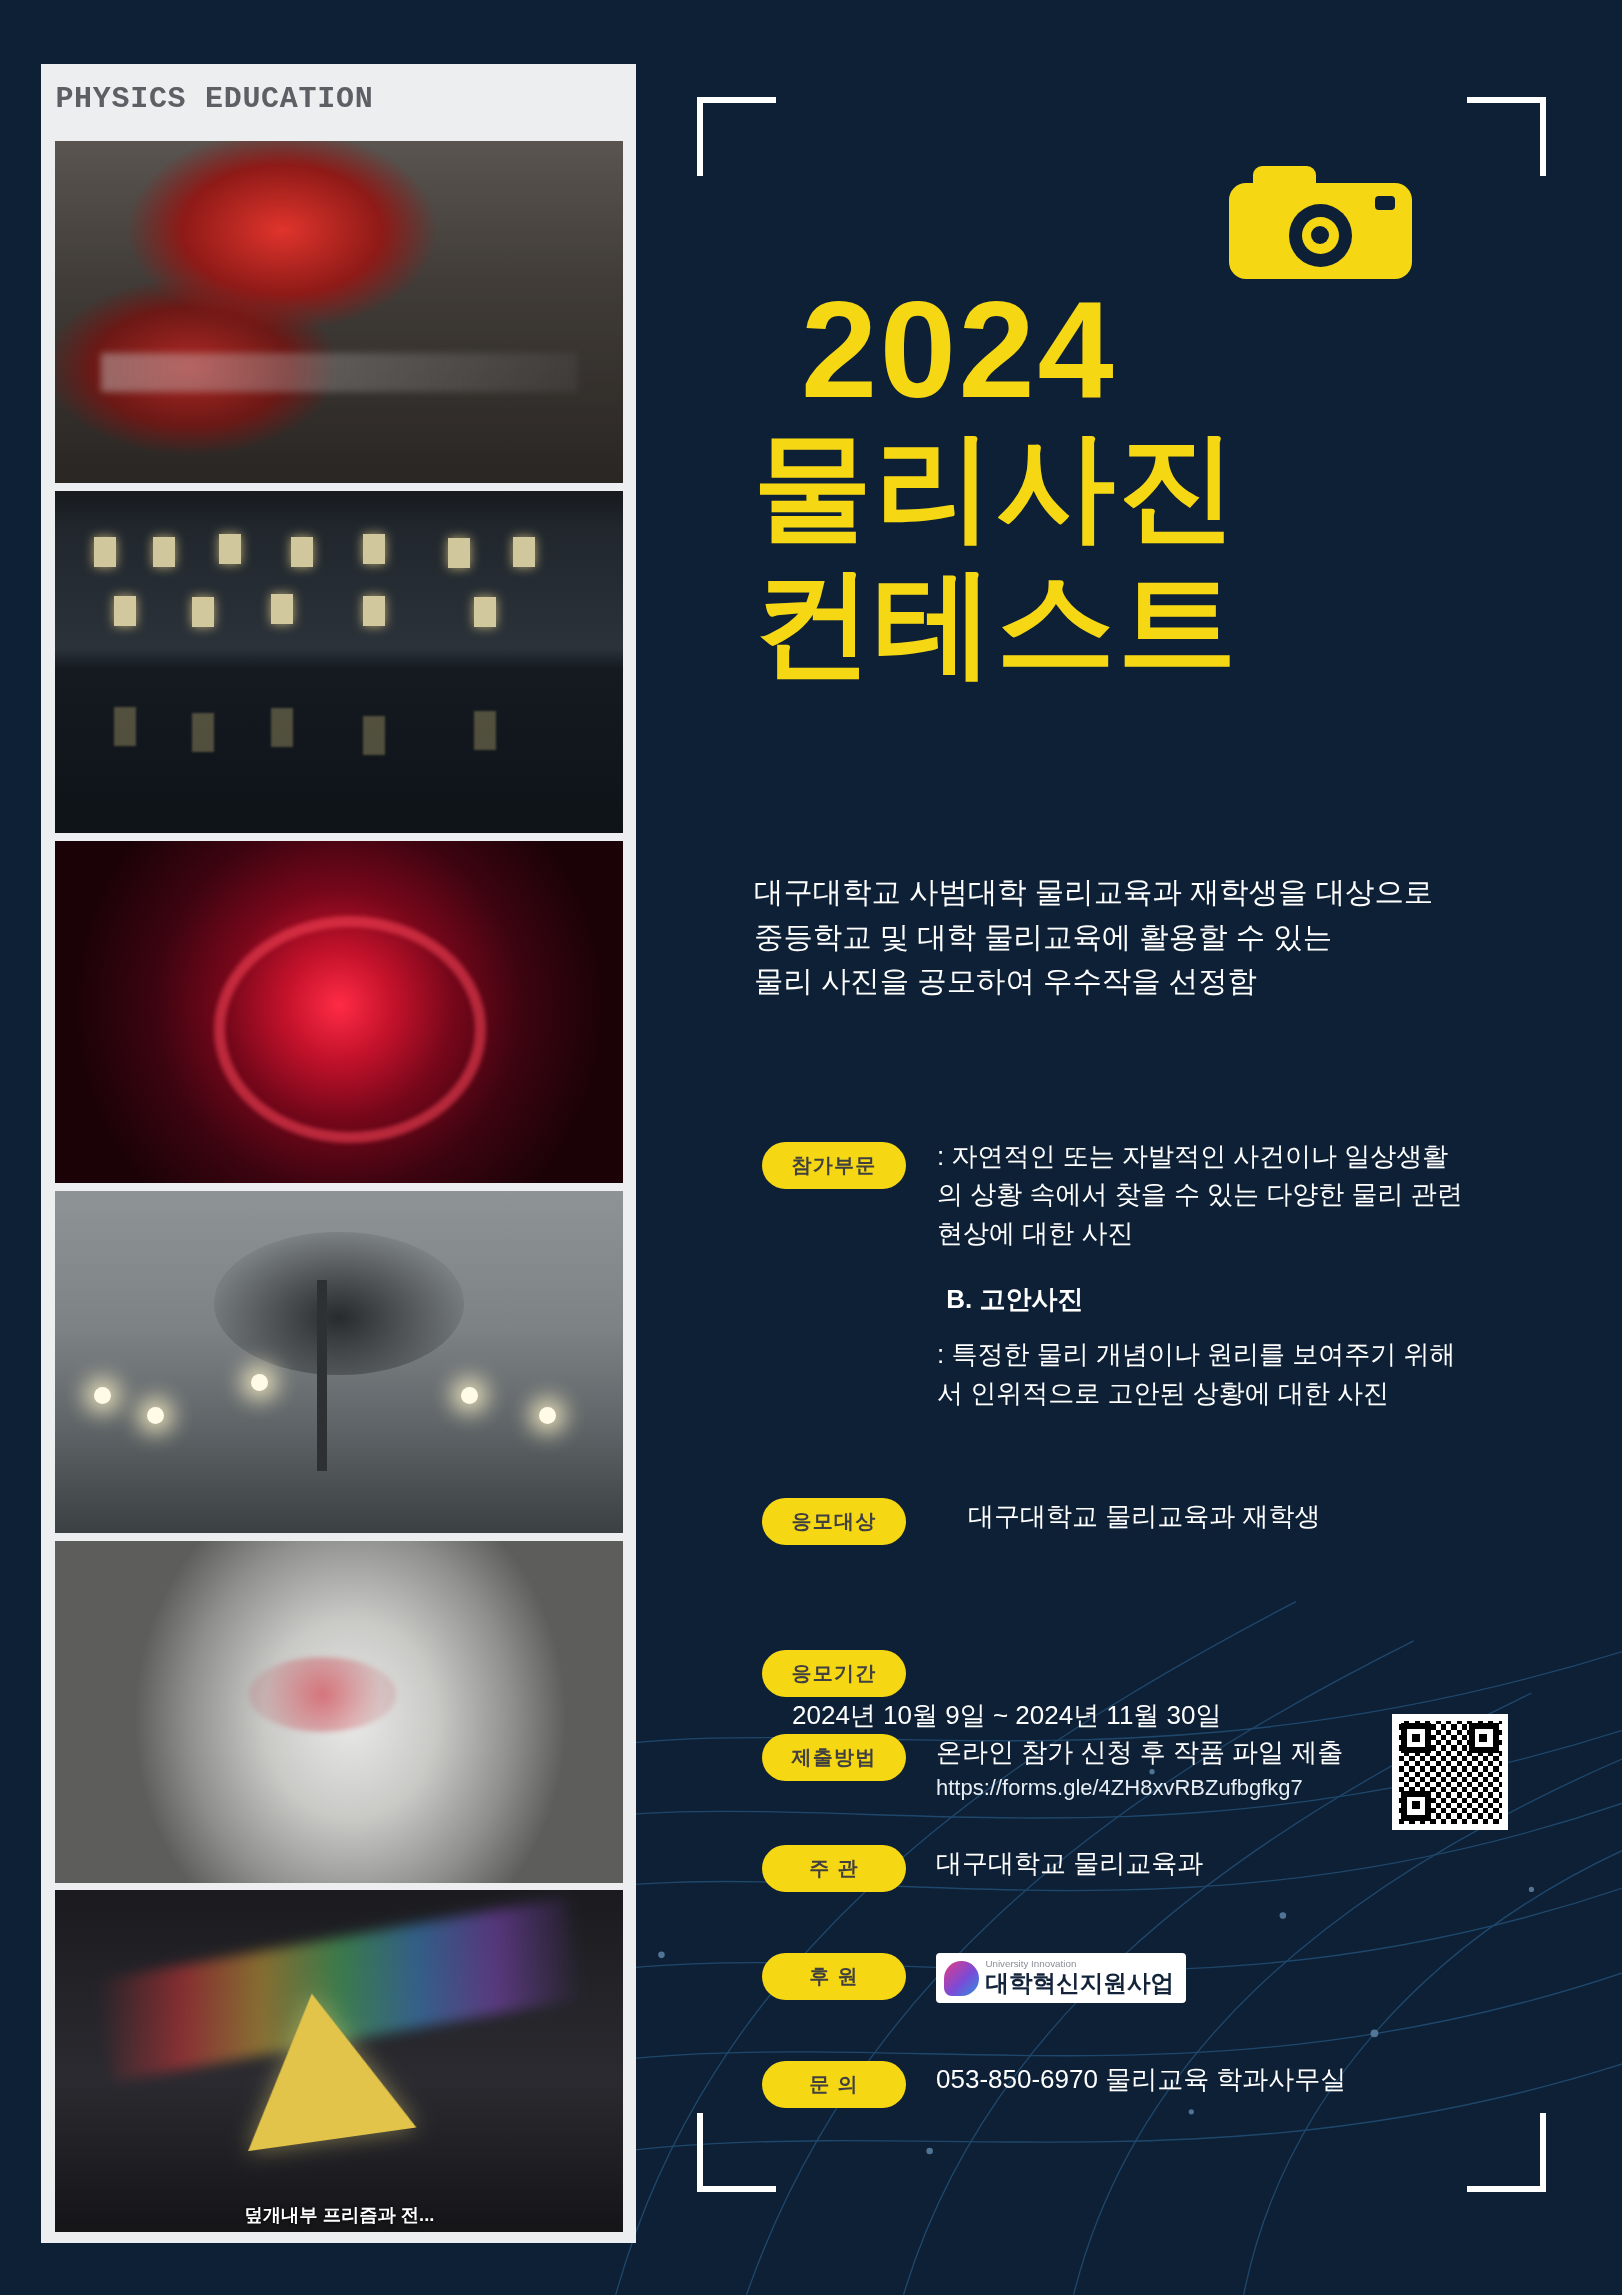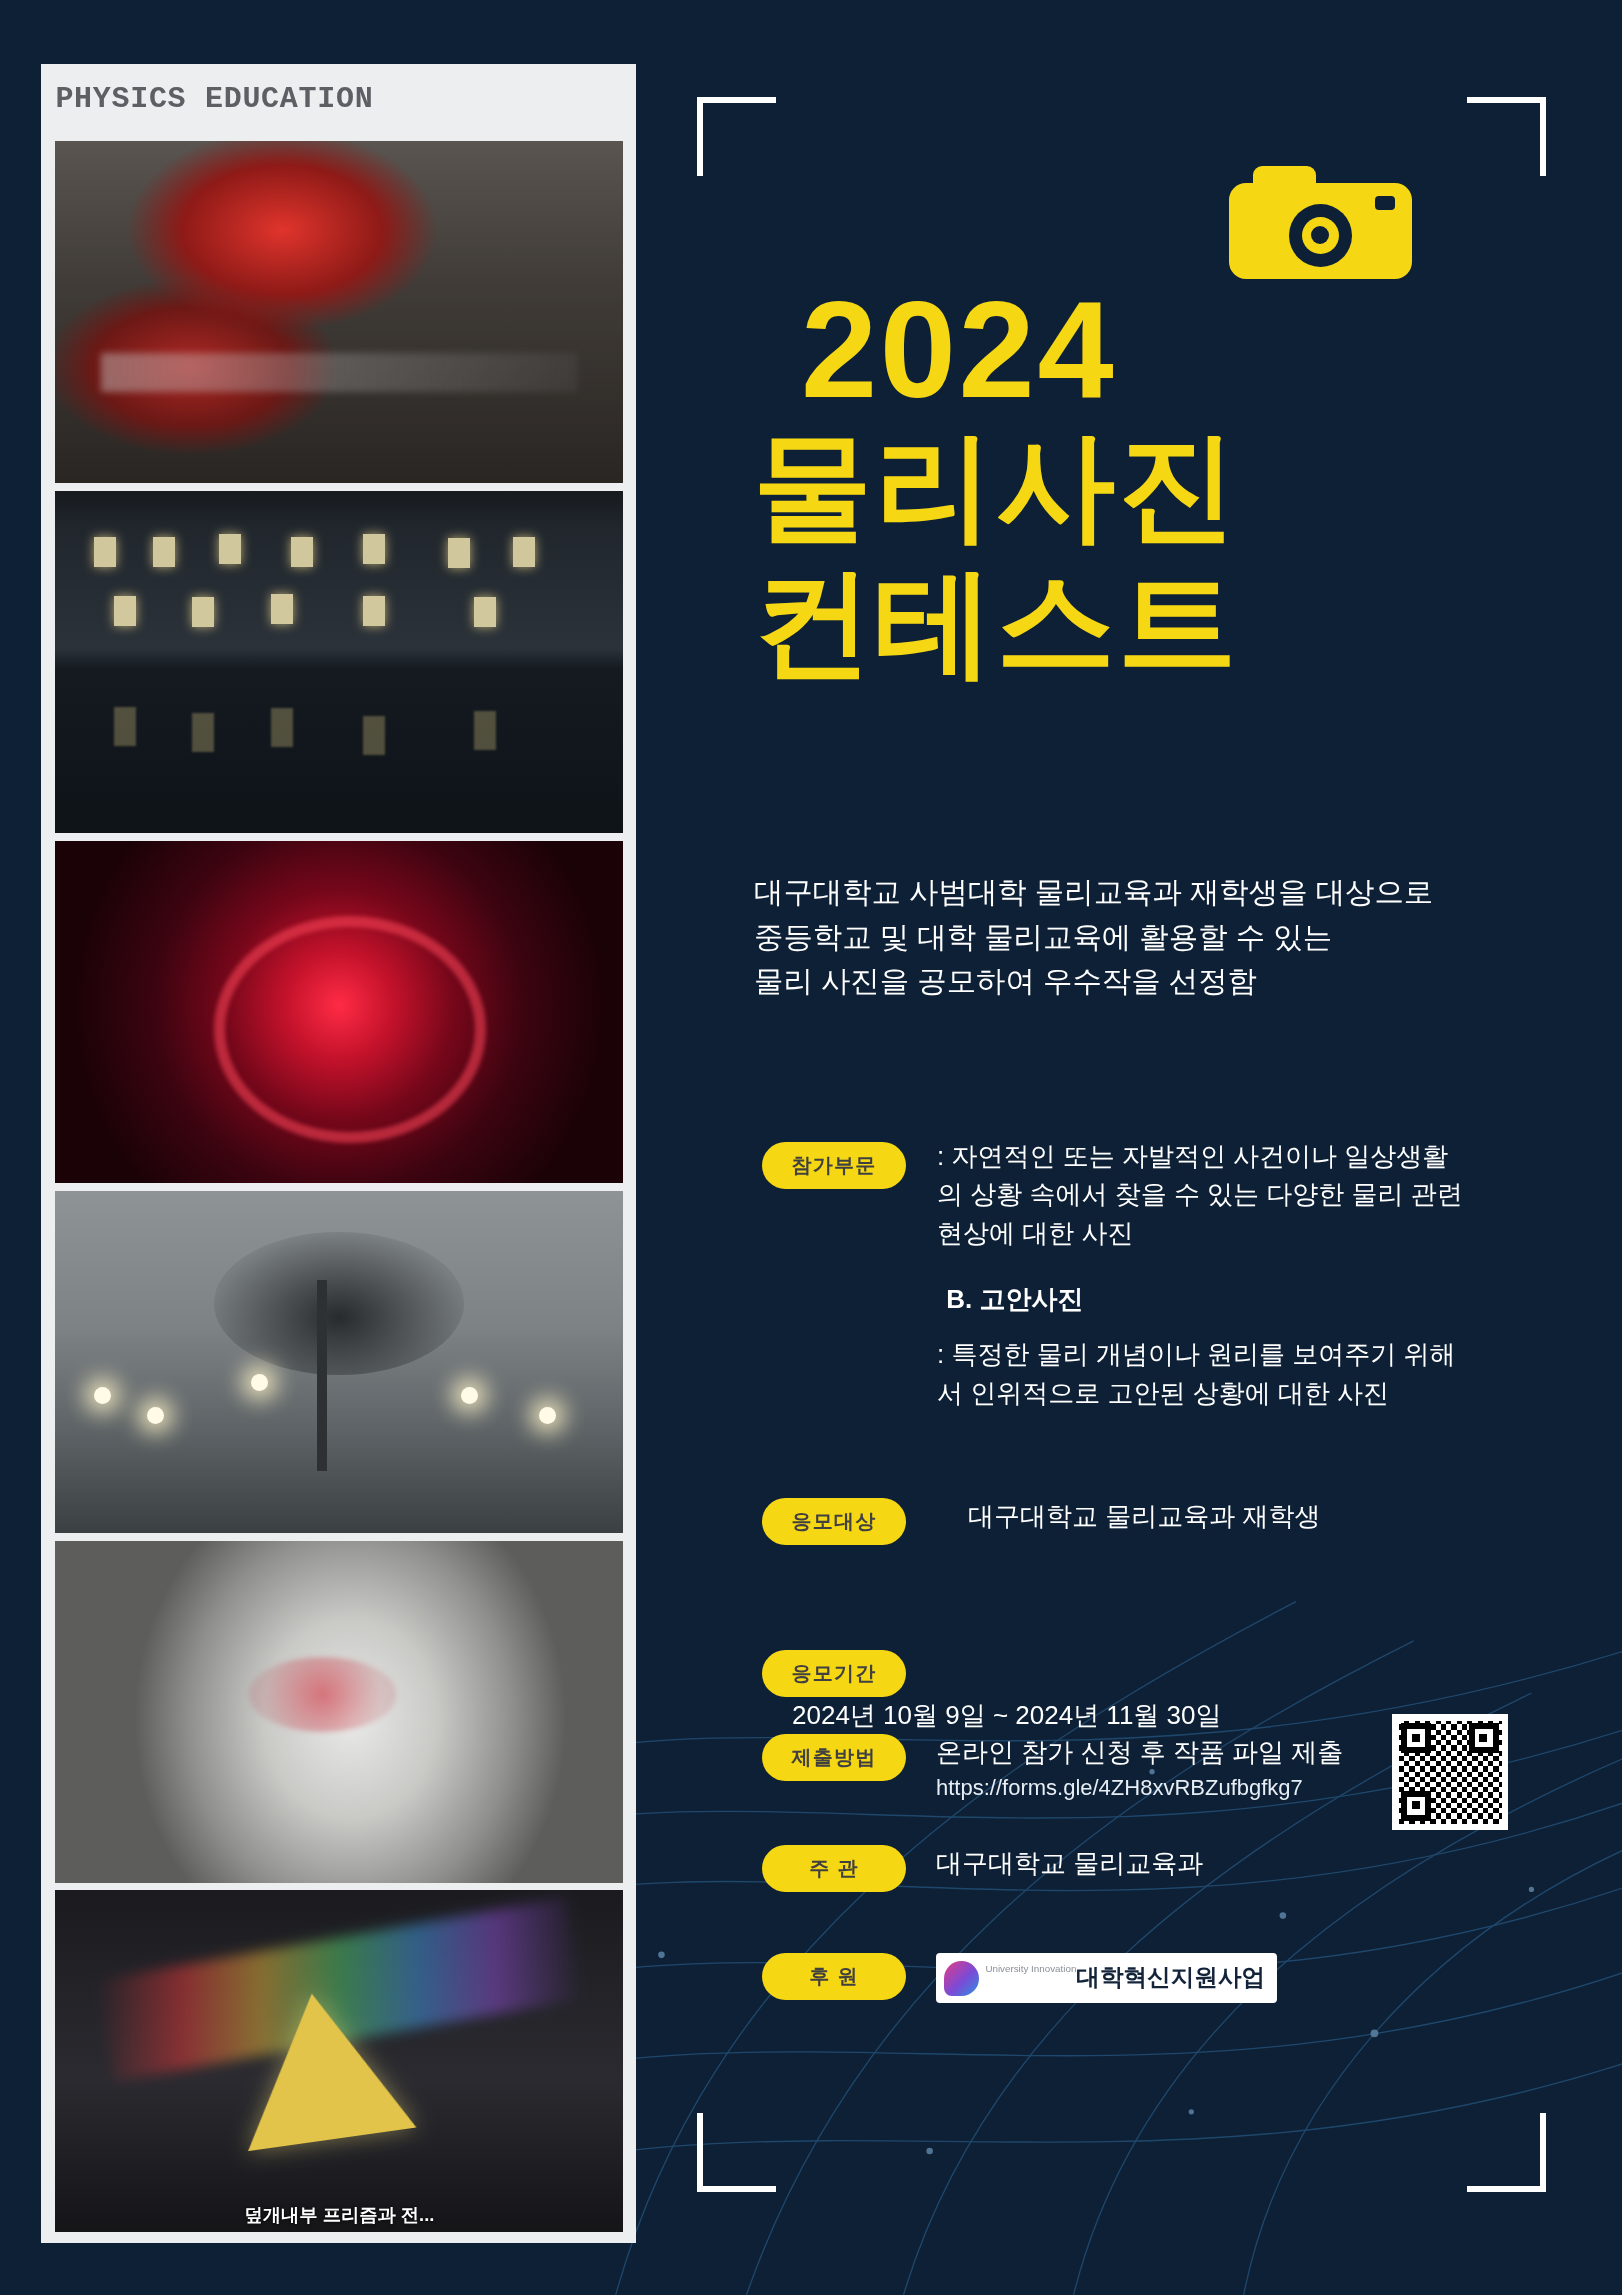--- a/index.html
+++ b/index.html
@@ -344,21 +344,21 @@
     border-radius: 3.9px;
     padding: 3.9px 11.8px 3.9px 7.9px;
     height: 50px;
   }
   .sponsor-badge .mark {
     width: 35px; height: 35px;
     margin-right: 6.5px;
     background: linear-gradient(135deg, #e33b86 0%, #7b4bd6 55%, #2f8fe0 100%);
     border-radius: 50% 50% 50% 7.9px;
   }
-  .sponsor-badge .sb-txt { display: flex; flex-direction: row; justify-content: center; }
+  .sponsor-badge .sb-txt { display: flex; flex-direction: column; justify-content: center; }
   .sponsor-badge .sb-small { font-size: 9.8px; color: #8a8f96; line-height: 1.1; }
   .sponsor-badge .sb-main { font-size: 23.6px; color: #12233a; font-weight: bold; line-height: 1.15; }
 </style>
 </head>
 <body>
 
 <div class="poster">
 
   <svg class="net" viewBox="0 0 1700 1700">
     <g stroke="#4aa3e8" stroke-width="2" fill="none" opacity="0.55">
@@ -507,15 +507,19 @@
     <div class="pill">후  원</div>
     <div class="sponsor-badge">
       <div class="mark"></div>
       <div class="sb-txt">
         <div class="sb-small">University Innovation</div>
         <div class="sb-main">대학혁신지원사업</div>
       </div>
     </div>
   </div>
 
+  <div class="row r-contact">
+    <div class="pill">문  의</div>
+    <div class="txt">053-850-6970 물리교육 학과사무실</div>
+  </div>
 
 </div>
 
 
 </body></html>

